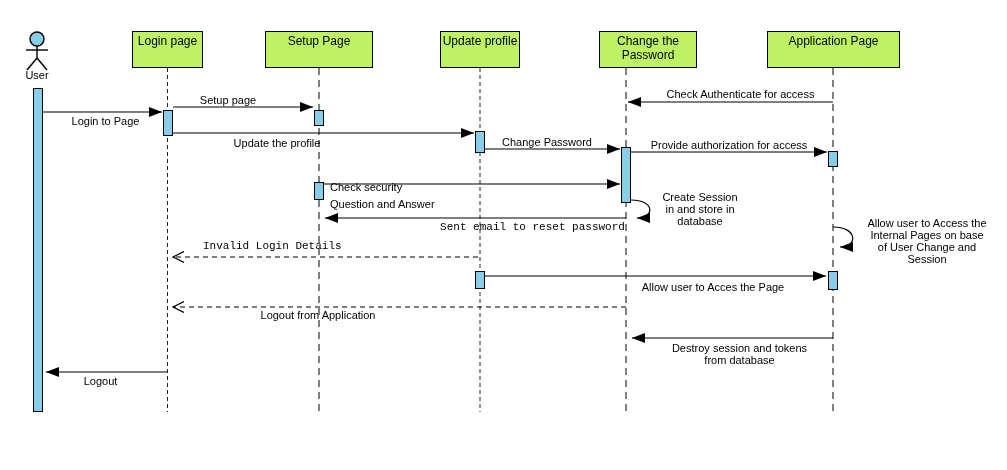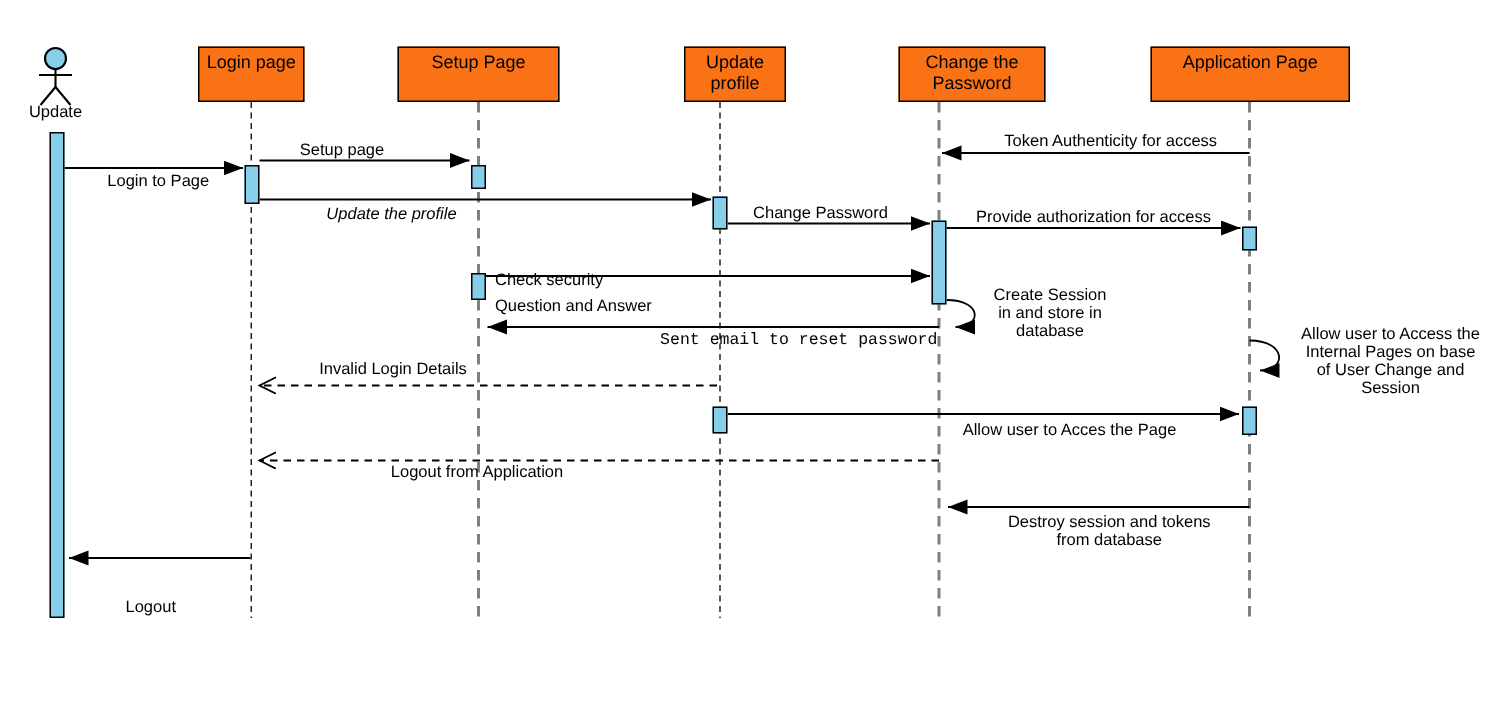--- a/index.html
+++ b/index.html
@@ -9,21 +9,21 @@
     background:#ffffff;
     font-family:"Liberation Sans","DejaVu Sans",sans-serif;
     color:#000;
     overflow:hidden;
   }
   .canvas svg{position:absolute;left:0;top:0;}
   .head-box{
     position:absolute;
     top:31px;height:37px;
     box-sizing:border-box;
-    background:#f97316;
+    background:#bef264;
     border:1px solid #000;
     font-size:12px;
     line-height:14px;
     display:flex;
     justify-content:center;
     text-align:center;
     padding-top:2px;
   }
   .act{
     position:absolute;
@@ -100,54 +100,54 @@
   <div class="act" style="left:33px;top:88px;height:324px;"></div>
   <div class="act" style="left:163px;top:110px;height:26px;"></div>
   <div class="act" style="left:314px;top:110px;height:16px;"></div>
   <div class="act" style="left:314px;top:182px;height:18px;"></div>
   <div class="act" style="left:475px;top:131px;height:22px;"></div>
   <div class="act" style="left:475px;top:271px;height:18px;"></div>
   <div class="act" style="left:621px;top:147px;height:56px;"></div>
   <div class="act" style="left:828px;top:151px;height:16px;"></div>
   <div class="act" style="left:828px;top:271px;height:19px;"></div>
 
-  <div class="actor-label" style="left:9px;top:69px;width:56px;">Update</div>
+  <div class="actor-label" style="left:9px;top:69px;width:56px;">User</div>
 
   <div class="head-box" style="left:132px;width:71px;">
       <span>Login page</span>
     </div>
   <div class="head-box" style="left:265px;width:108px;">
       <span>Setup Page</span>
     </div>
-  <div class="head-box" style="left:440px;width:68px;margin-left:16px;">
+  <div class="head-box" style="left:440px;width:80px;">
       <span>Update profile</span>
     </div>
   <div class="head-box" style="left:577px;width:98px;margin-left:22px;">
       <span>Change the Password</span>
     </div>
   <div class="head-box" style="left:767px;width:133px;">
       <span>Application Page</span>
     </div>
 
   <div class="msg-label" style="left:48px;top:115px;width:115px;">Login to Page</div>
   <div class="msg-label" style="left:168px;top:94px;width:120px;">Setup page</div>
-  <div class="msg-label" style="left:196px;top:137px;width:130px;font-style:italic;">Update the profile</div>
-  <div class="msg-label" style="left:643px;top:88px;width:195px;">Token Authenticity for access</div>
+  <div class="msg-label" style="left:212px;top:137px;width:130px;">Update the profile</div>
+  <div class="msg-label" style="left:643px;top:88px;width:195px;">Check Authenticate for access</div>
   <div class="msg-label" style="left:487px;top:136px;width:120px;">Change Password</div>
   <div class="msg-label" style="left:634px;top:139px;width:190px;">Provide authorization for access</div>
   <div class="msg-label left" style="left:330px;top:169px;width:220px;">Check security</div>
   <div class="msg-label left" style="left:330px;top:186px;width:220px;">Question and Answer</div>
   <div class="msg-label pre" style="left:645px;top:191px;width:110px;">Create Session
 in and store in
 database</div>
   <div class="msg-label" style="left:425px;top:221px;width:215px;font-family:Liberation Mono, monospace;">Sent email to reset password</div>
-  <div class="msg-label" style="left:203px;top:240px;width:118px;">Invalid Login Details</div>
+  <div class="msg-label" style="left:203px;top:240px;width:118px;font-family:Liberation Mono, monospace;">Invalid Login Details</div>
   <div class="msg-label pre" style="left:852px;top:217px;width:150px;">Allow user to Access the
 Internal Pages on base
 of User Change and
 Session</div>
   <div class="msg-label" style="left:628px;top:281px;width:170px;">Allow user to Acces the Page</div>
   <div class="msg-label" style="left:252px;top:309px;width:132px;">Logout from Application</div>
   <div class="msg-label pre" style="left:652px;top:342px;width:175px;">Destroy session and tokens
 from database</div>
-  <div class="msg-label" style="left:58px;top:375px;width:85px;margin-top:24px;">Logout</div>
+  <div class="msg-label" style="left:58px;top:375px;width:85px;">Logout</div>
 
 </div>
 
 </body></html>

